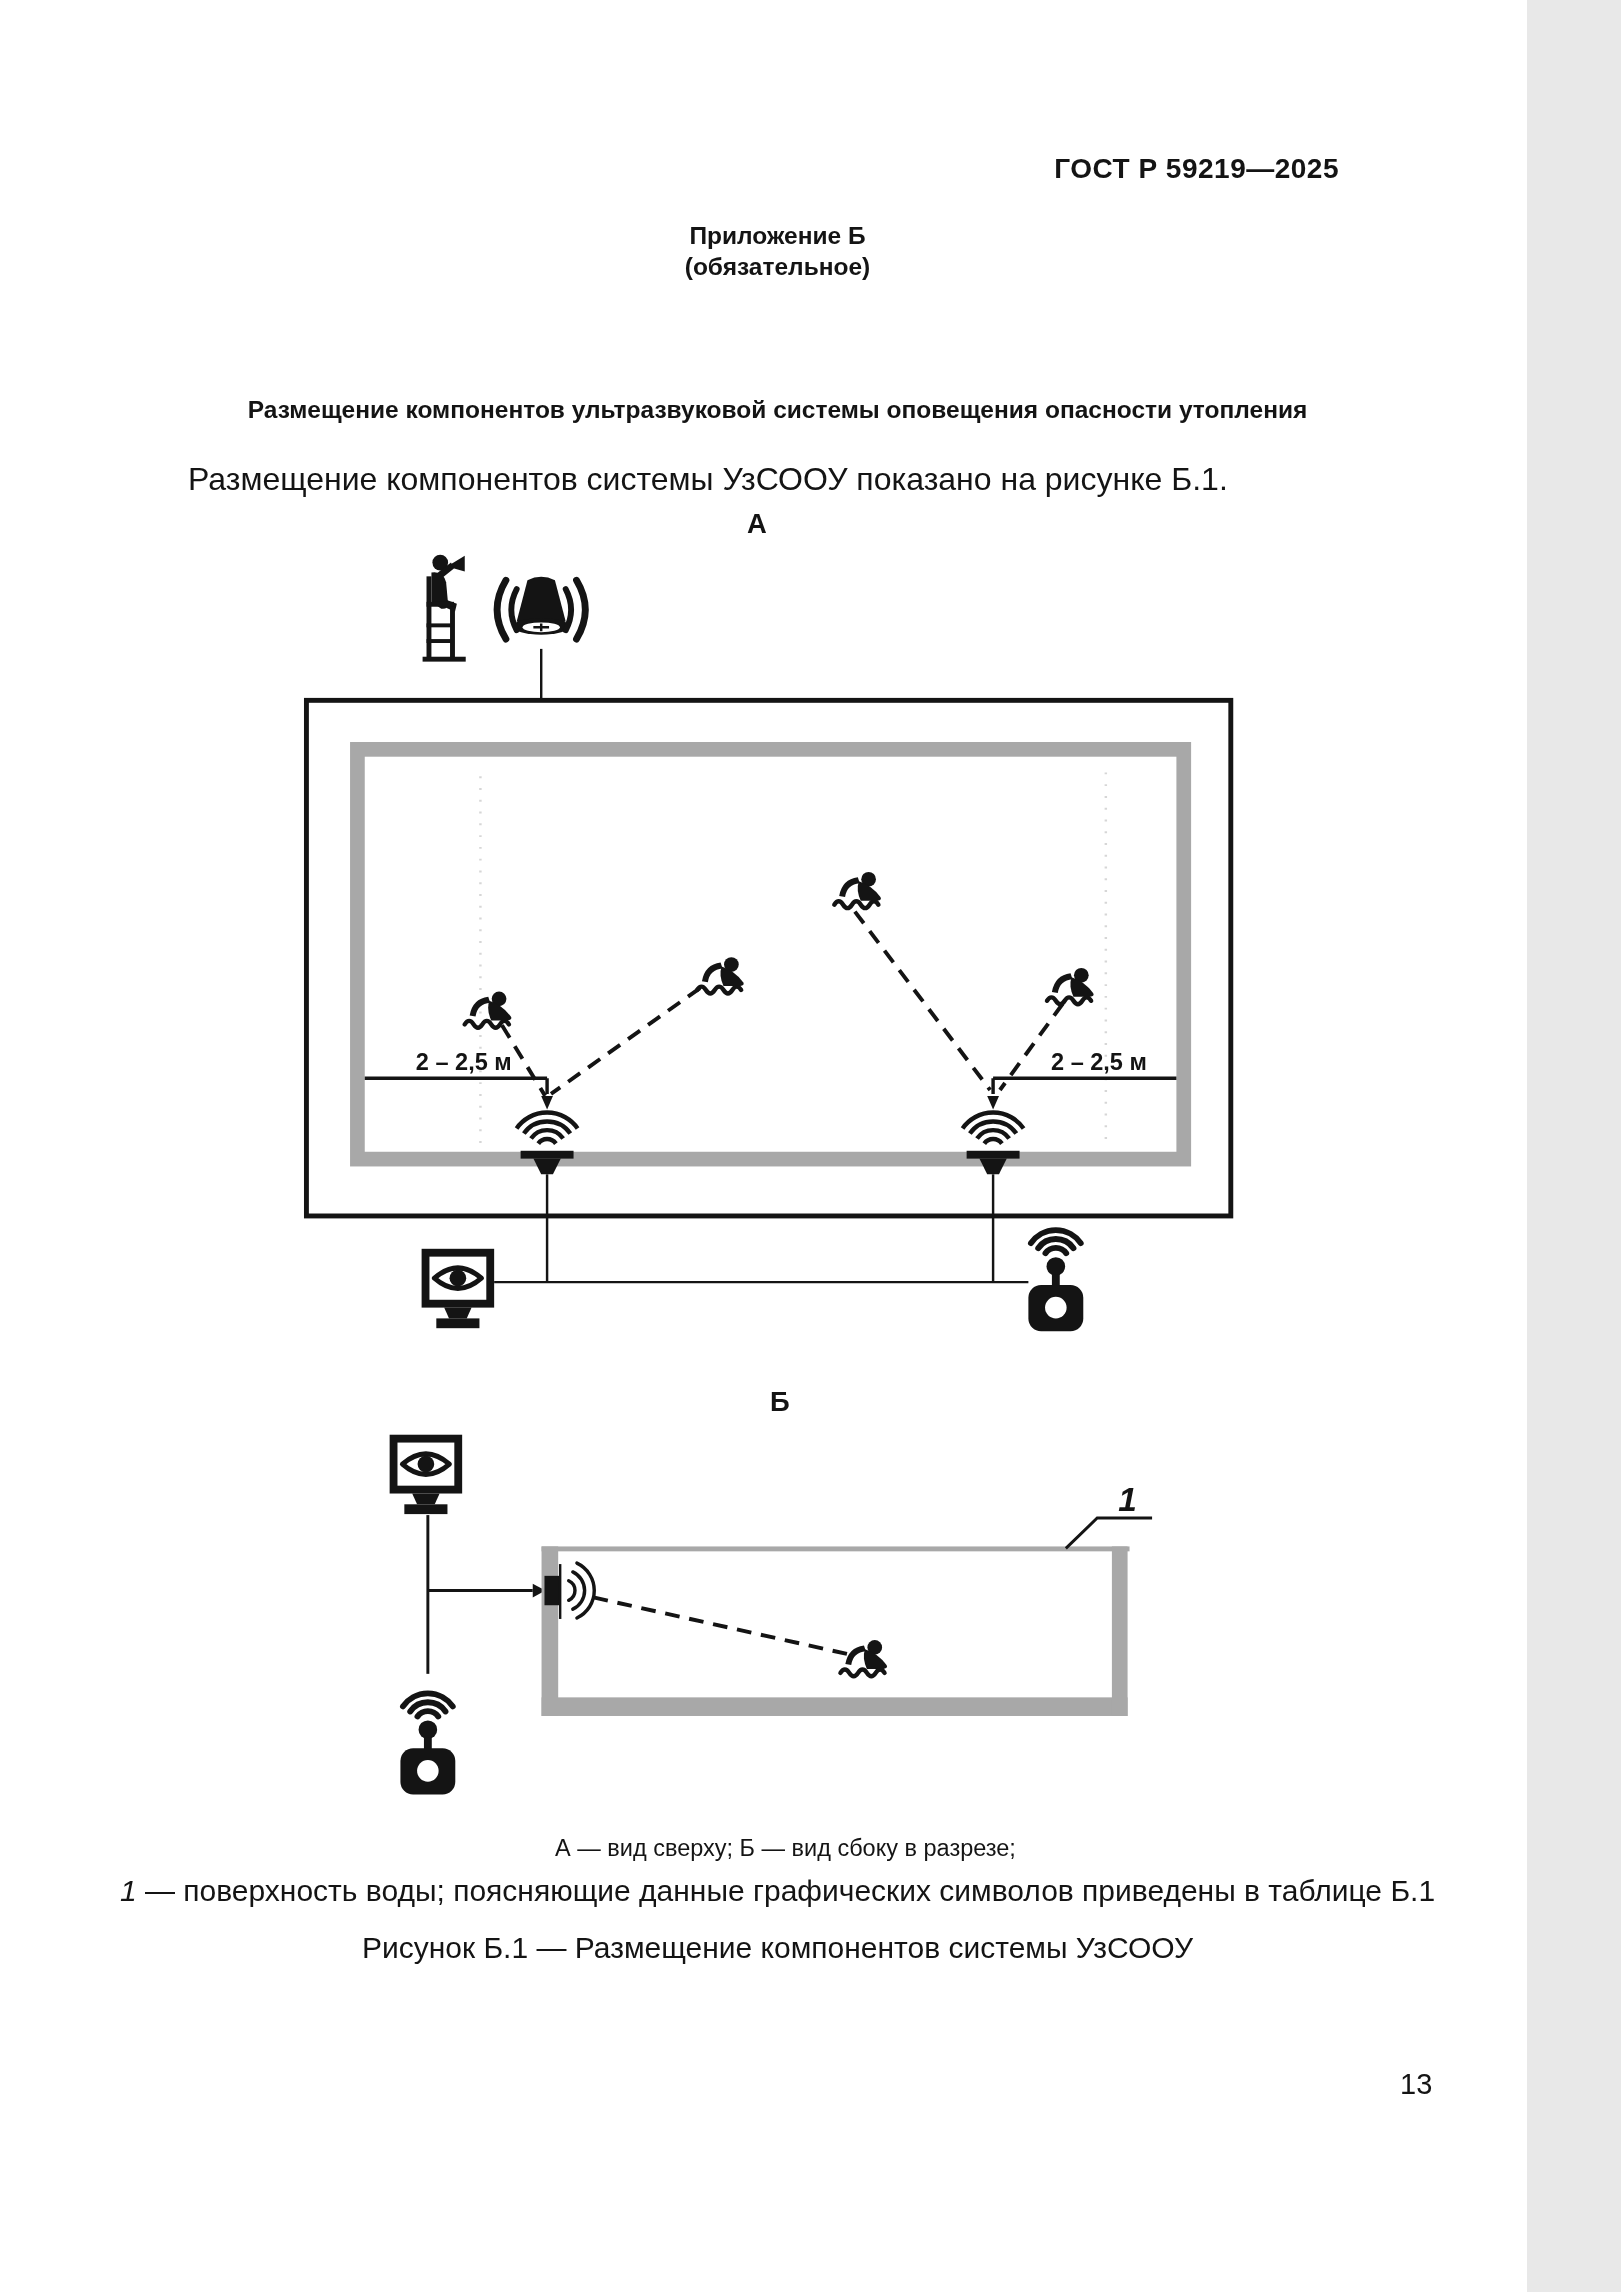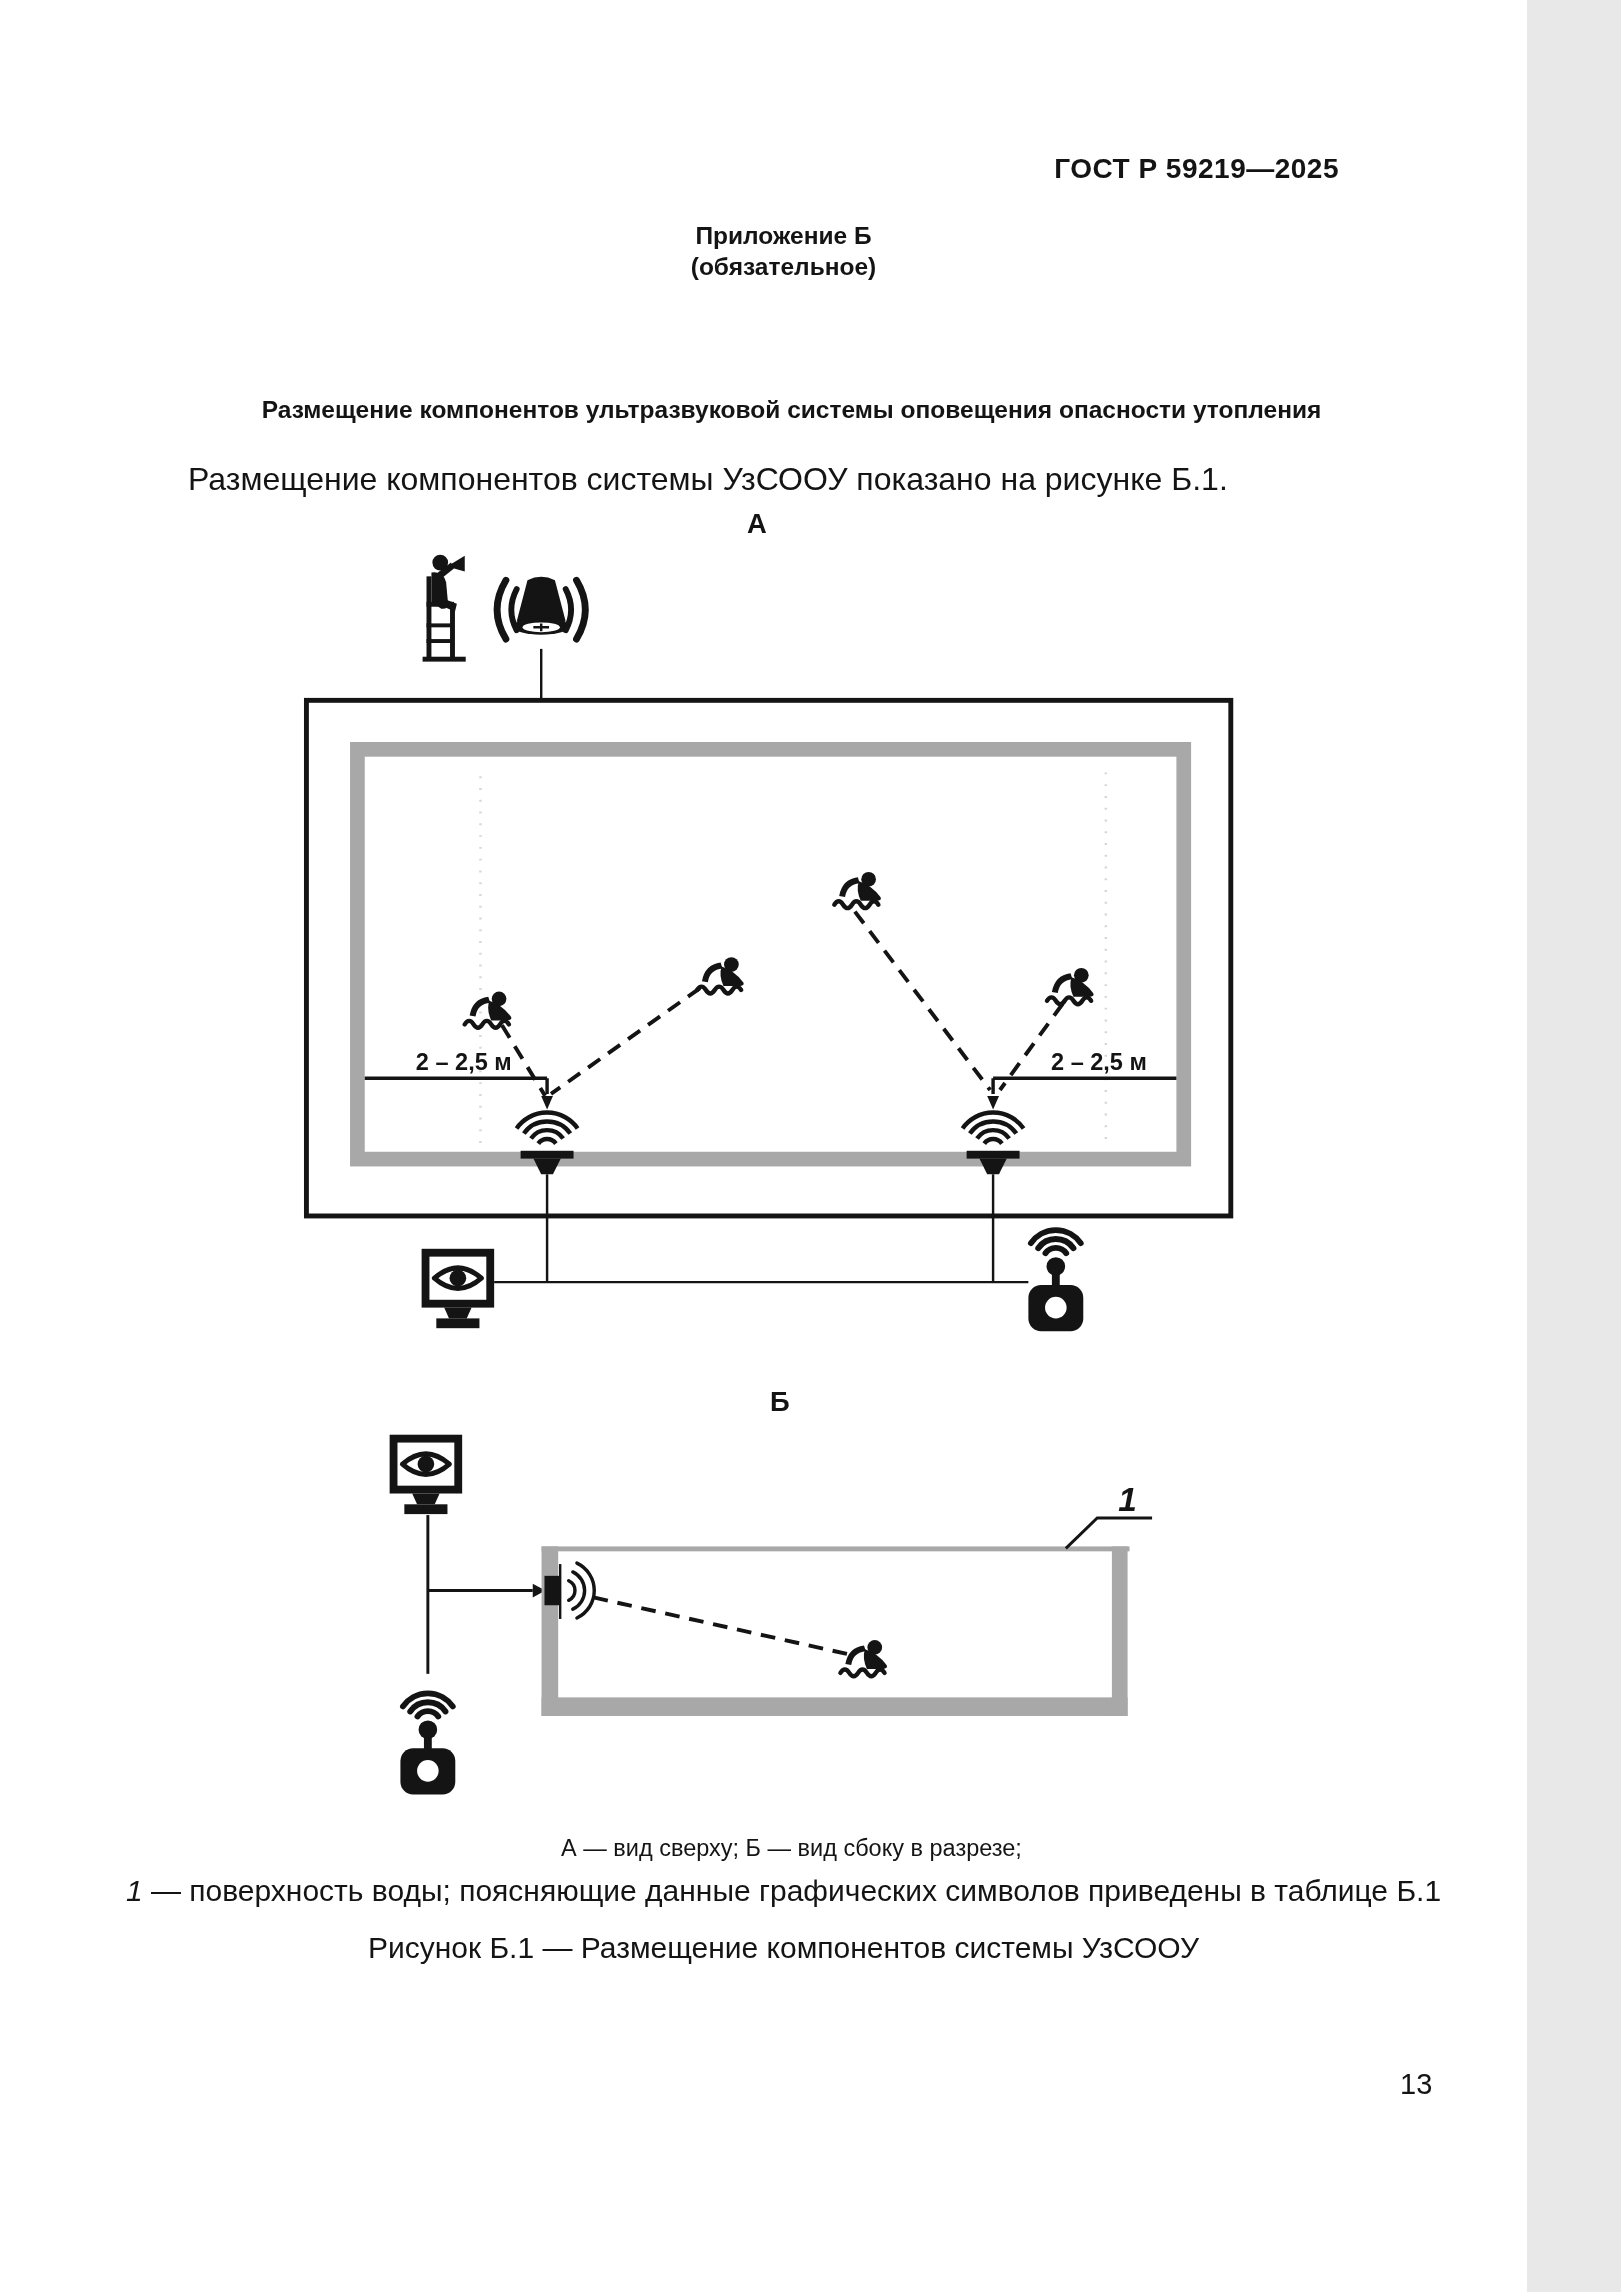--- a/index.html
+++ b/index.html
@@ -5,25 +5,25 @@
   html,body{margin:0;padding:0;background:#e8e8e8;}
   .page{
     position:relative;
     width:1527px;height:2293px;
     background:#ffffff;
     font-family:"Liberation Sans", sans-serif;
     color:#141414;
     overflow:hidden;
   }
   .abs{position:absolute;}
-  .ctr{position:absolute;left:0;width:1555px;text-align:center;margin-left:6px;}
+  .ctr{position:absolute;left:0;width:1555px;text-align:center;}
   .doc-code{top:153px;right:188px;font-size:28px;font-weight:bold;letter-spacing:0.5px;}
   .apx1{top:222px;font-size:24.5px;font-weight:bold;}
   .apx2{top:253px;font-size:24.5px;font-weight:bold;}
-  .heading{top:396px;font-size:24.5px;font-weight:bold;padding-left:8px;}
+  .heading{top:396px;font-size:24.5px;font-weight:bold;}
   .intro{top:461px;left:188px;font-size:32px;}
   .viewA{top:508px;left:747px;font-size:27.4px;font-weight:bold;}
   .viewB{top:1386px;left:770px;font-size:27.4px;font-weight:bold;}
   .cap1{top:1835px;font-size:23.5px;padding-left:8px;}
   .cap2{top:1874px;font-size:30px;}
   .figcap{top:1931px;font-size:30px;}
   .pagenum{top:2068px;left:1400px;font-size:29px;}
   .it{font-style:italic;}
   svg{position:absolute;display:block;}
   svg text{font-family:"Liberation Sans", sans-serif;}

